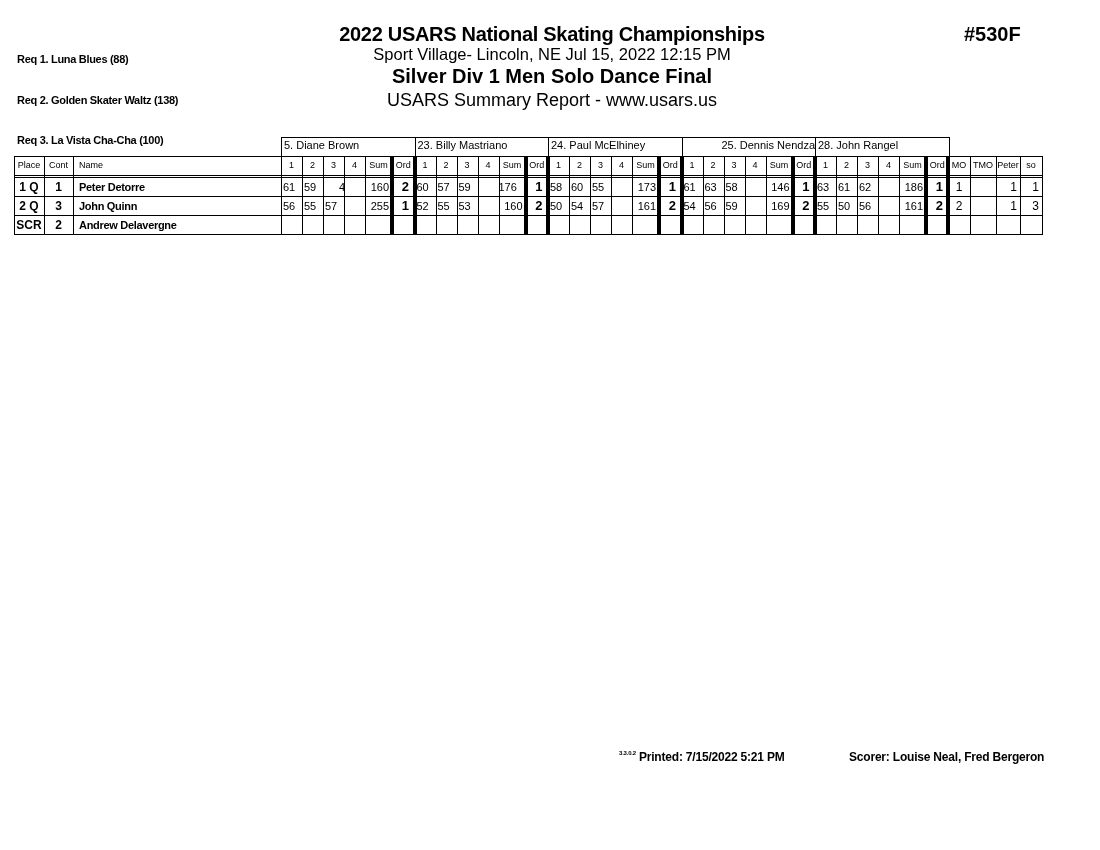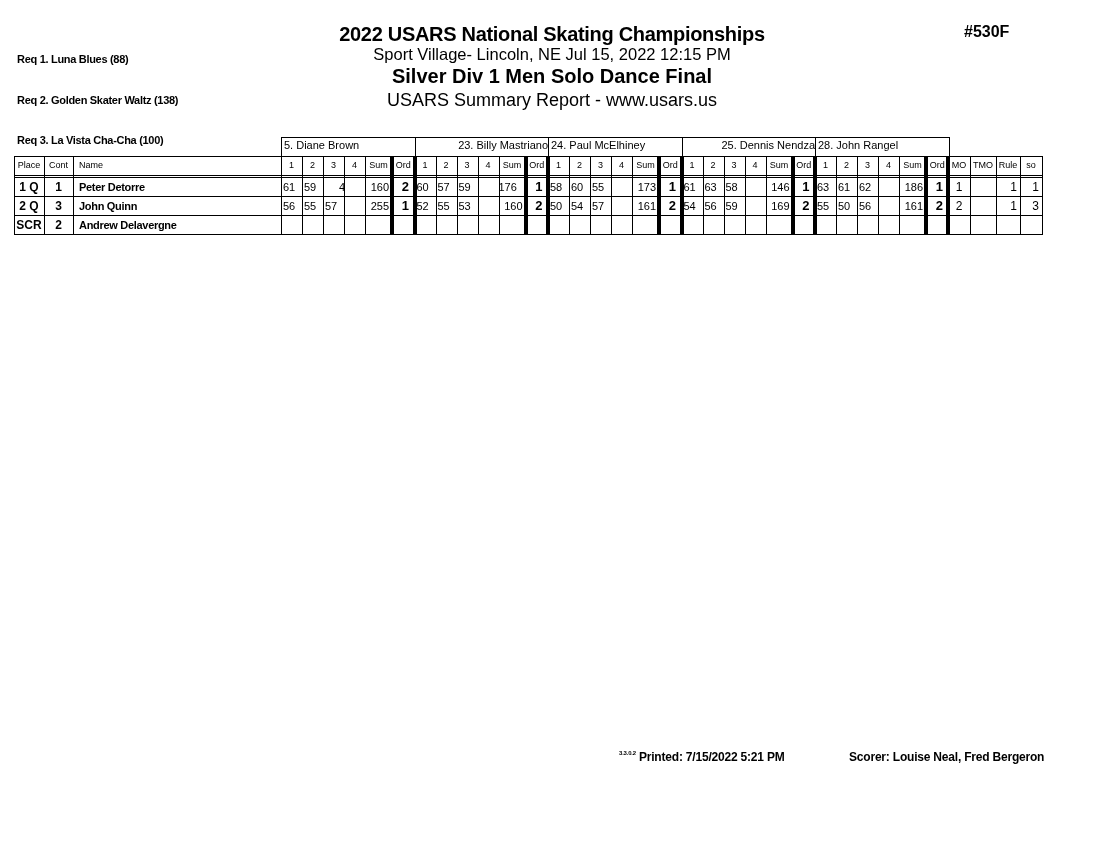--- a/index.html
+++ b/index.html
@@ -4,21 +4,21 @@
 <style>
   html, body { margin:0; padding:0; background:#fff; }
   body { width:1100px; height:850px; position:relative; overflow:hidden; font-family:"Liberation Sans", sans-serif; color:#000; }
   .req { position:absolute; left:17px; top:25px; font-size:11px; font-weight:bold; line-height:12.5px; letter-spacing:-0.3px; }
   .req div { white-space:nowrap;margin-top:28px; }
   .title { position:absolute; left:0; width:1104px; text-align:center; white-space:nowrap; }
   .t1 { top:23px; font-size:20px; font-weight:bold; letter-spacing:-0.3px; }
   .t2 { top:45px; font-size:16.5px; }
   .t3 { top:65px; font-size:20px; font-weight:bold; }
   .t4 { top:90px; font-size:18px; }
-  .evt { position:absolute; left:964px; top:23px; font-size:16px; font-weight:bold; }
+  .evt { position:absolute; left:964px; top:23px; font-size:20px; font-weight:bold; }
   .footer { position:absolute; top:750px; font-size:12px; font-weight:bold; white-space:nowrap; letter-spacing:-0.2px; }
   .ver { font-size:6px; vertical-align:top; margin-right:3px; }
 
   .grid { position:absolute; left:0; top:0; }
   .cell { position:absolute; box-sizing:border-box; font-size:10.5px; white-space:nowrap; overflow:hidden; }
   .hdr { font-size:9px; text-align:center; line-height:18px; }
   .judge { font-size:11px; line-height:16px; padding-left:3px; }
   .num { font-size:12px; line-height:18px; }
   .bold { font-weight:bold; }
   .line { position:absolute; background:#000; }
@@ -34,21 +34,21 @@
 
 <div class="title t1">2022 USARS National Skating Championships</div>
 <div class="title t2">Sport Village- Lincoln, NE  Jul 15, 2022  12:15 PM</div>
 <div class="title t3">Silver Div 1  Men Solo Dance Final</div>
 <div class="title t4">USARS Summary Report - www.usars.us</div>
 <div class="evt">#530F</div>
 
 <div id="grid" class="grid">
     <div class="cell judge" style="left: 281px; top: 137px; width: 133.5px; height: 18px; text-align: left;">5.  Diane Brown</div>
     <div class="line" style="left: 281px; top: 137px; width: 1px; height: 19px;"></div>
-    <div class="cell judge" style="left: 414.5px; top: 137px; width: 133.5px; height: 14px; text-align: right;">23.  Billy Mastriano</div>
+    <div class="cell judge" style="left: 414.5px; top: 137px; width: 133.5px; height: 14px; text-align: left;">23.  Billy Mastriano</div>
     <div class="line" style="left: 414.5px; top: 137px; width: 1px; height: 19px;"></div>
     <div class="cell judge" style="left: 548px; top: 137px; width: 133.5px; height: 18px; text-align: left;">24.  Paul McElhiney</div>
     <div class="line" style="left: 548px; top: 137px; width: 1px; height: 19px;"></div>
     <div class="cell judge" style="left: 681.5px; top: 137px; width: 133.5px; height: 18px; text-align: right;">25.  Dennis Nendza</div>
     <div class="line" style="left: 681.5px; top: 137px; width: 1px; height: 19px;"></div>
     <div class="cell judge" style="left: 815px; top: 137px; width: 133.5px; height: 18px; text-align: left;">28.  John Rangel</div>
     <div class="line" style="left: 815px; top: 137px; width: 1px; height: 19px;"></div>
     <div class="line" style="left: 281px; top: 137px; width: 667.5px; height: 1px;"></div>
     <div class="line" style="left: 948.5px; top: 137px; width: 1px; height: 19px;"></div>
     <div class="cell hdr" style="left: 14px; top: 156px; width: 30px; height: 19px;">Place</div>
@@ -79,21 +79,21 @@
     <div class="cell hdr" style="left: 765.5px; top: 156px; width: 27px; height: 19px;">Sum</div>
     <div class="cell hdr" style="left: 792.5px; top: 156px; width: 22.5px; height: 19px;">Ord</div>
     <div class="cell hdr" style="left: 815px; top: 156px; width: 21px; height: 19px;">1</div>
     <div class="cell hdr" style="left: 836px; top: 156px; width: 21px; height: 19px;">2</div>
     <div class="cell hdr" style="left: 857px; top: 156px; width: 21px; height: 19px;">3</div>
     <div class="cell hdr" style="left: 878px; top: 156px; width: 21px; height: 19px;">4</div>
     <div class="cell hdr" style="left: 899px; top: 156px; width: 27px; height: 19px;">Sum</div>
     <div class="cell hdr" style="left: 926px; top: 156px; width: 22.5px; height: 19px;">Ord</div>
     <div class="cell hdr" style="left: 948px; top: 156px; width: 22px; height: 19px;">MO</div>
     <div class="cell hdr" style="left: 970px; top: 156px; width: 26px; height: 19px;">TMO</div>
-    <div class="cell hdr" style="left: 996px; top: 156px; width: 24px; height: 19px;">Rule</div>
+    <div class="cell hdr" style="left: 996px; top: 156px; width: 24px; height: 19px;">Peter</div>
     <div class="cell hdr" style="left: 1020px; top: 156px; width: 22px; height: 19px;">so</div>
     <div class="cell num bold" style="left: 14px; top: 178px; width: 30px; height: 19px; text-align: center;">1 Q</div>
     <div class="cell num bold" style="left: 44px; top: 178px; width: 29px; height: 19px; text-align: center;">1</div>
     <div class="cell num bold" style="left: 73px; top: 178px; width: 208px; height: 19px; text-align: left; padding-left: 6px; font-size: 11px; letter-spacing: -0.3px;">Peter Detorre</div>
     <div class="cell num" style="left: 281px; top: 178px; width: 21px; height: 19px; text-align: left; font-size: 11px; padding-left: 2px;">61</div>
     <div class="cell num" style="left: 302px; top: 178px; width: 21px; height: 19px; text-align: left; font-size: 11px; padding-left: 2px;">59</div>
     <div class="cell num" style="left: 323px; top: 178px; width: 21px; height: 19px; text-align: left; font-size: 11px; padding-left: 16px;">40</div>
     <div class="cell num" style="left: 344px; top: 178px; width: 21px; height: 19px; text-align: left; font-size: 11px; padding-left: 2px;"></div>
     <div class="cell num" style="left: 365px; top: 178px; width: 27px; height: 19px; text-align: right; font-size: 11px; padding-right: 3px;">160</div>
     <div class="cell num bold" style="left: 392px; top: 178px; width: 22.5px; height: 19px; text-align: center; font-size: 13px; padding-left: 4px;">2</div>

